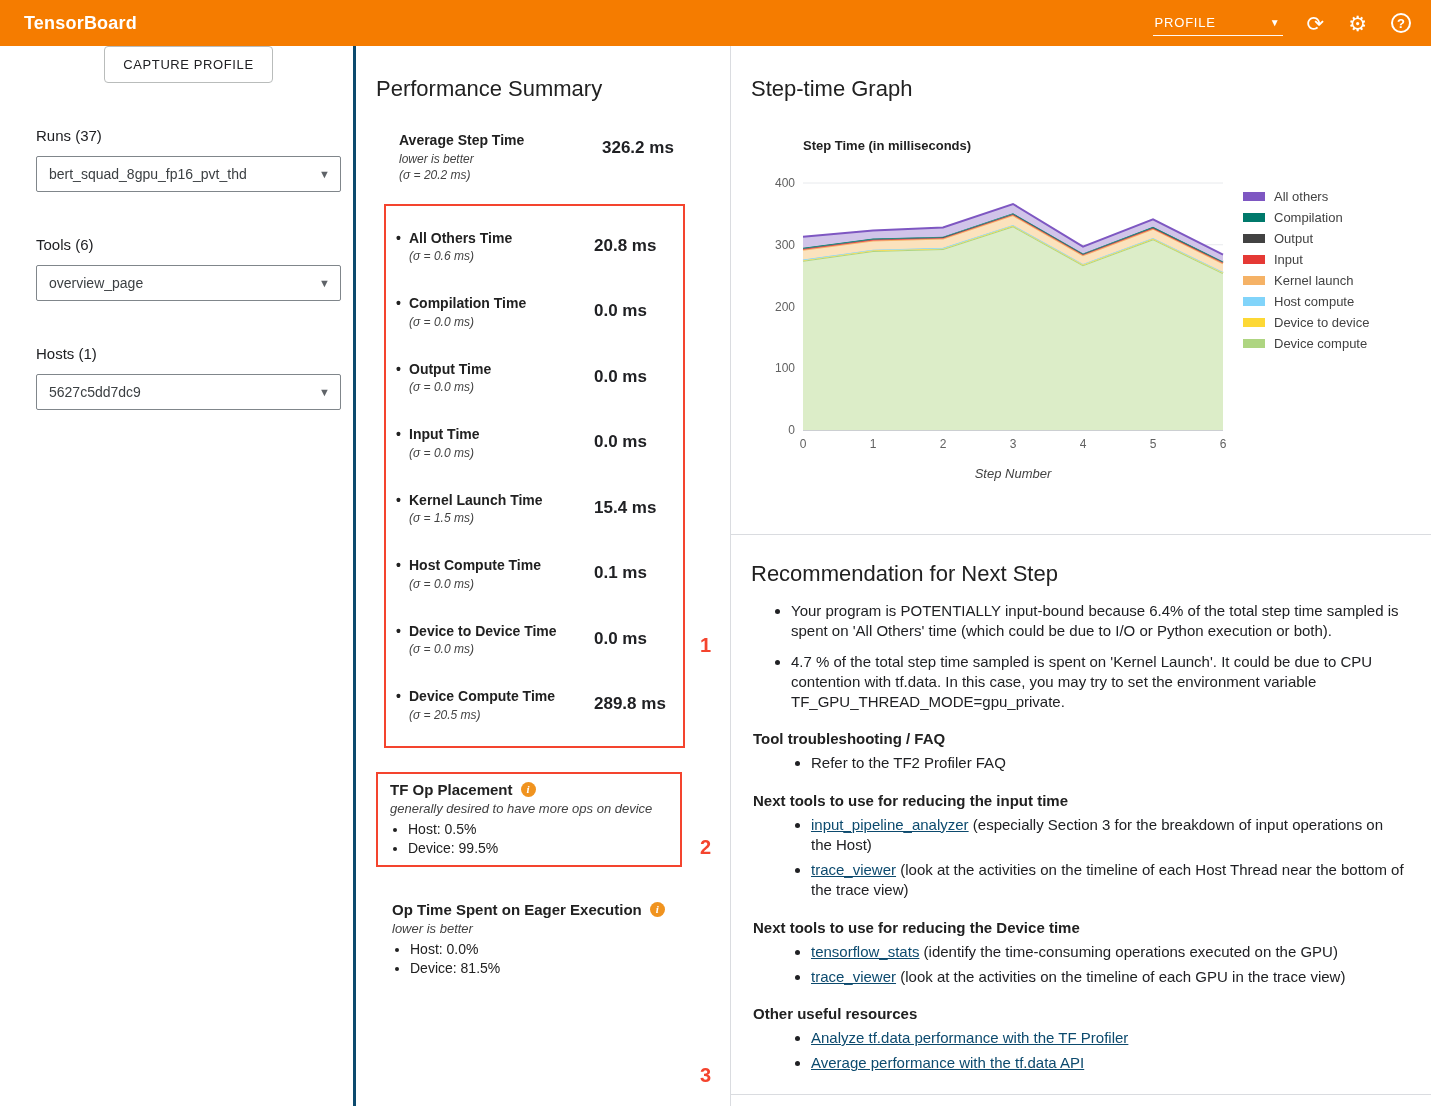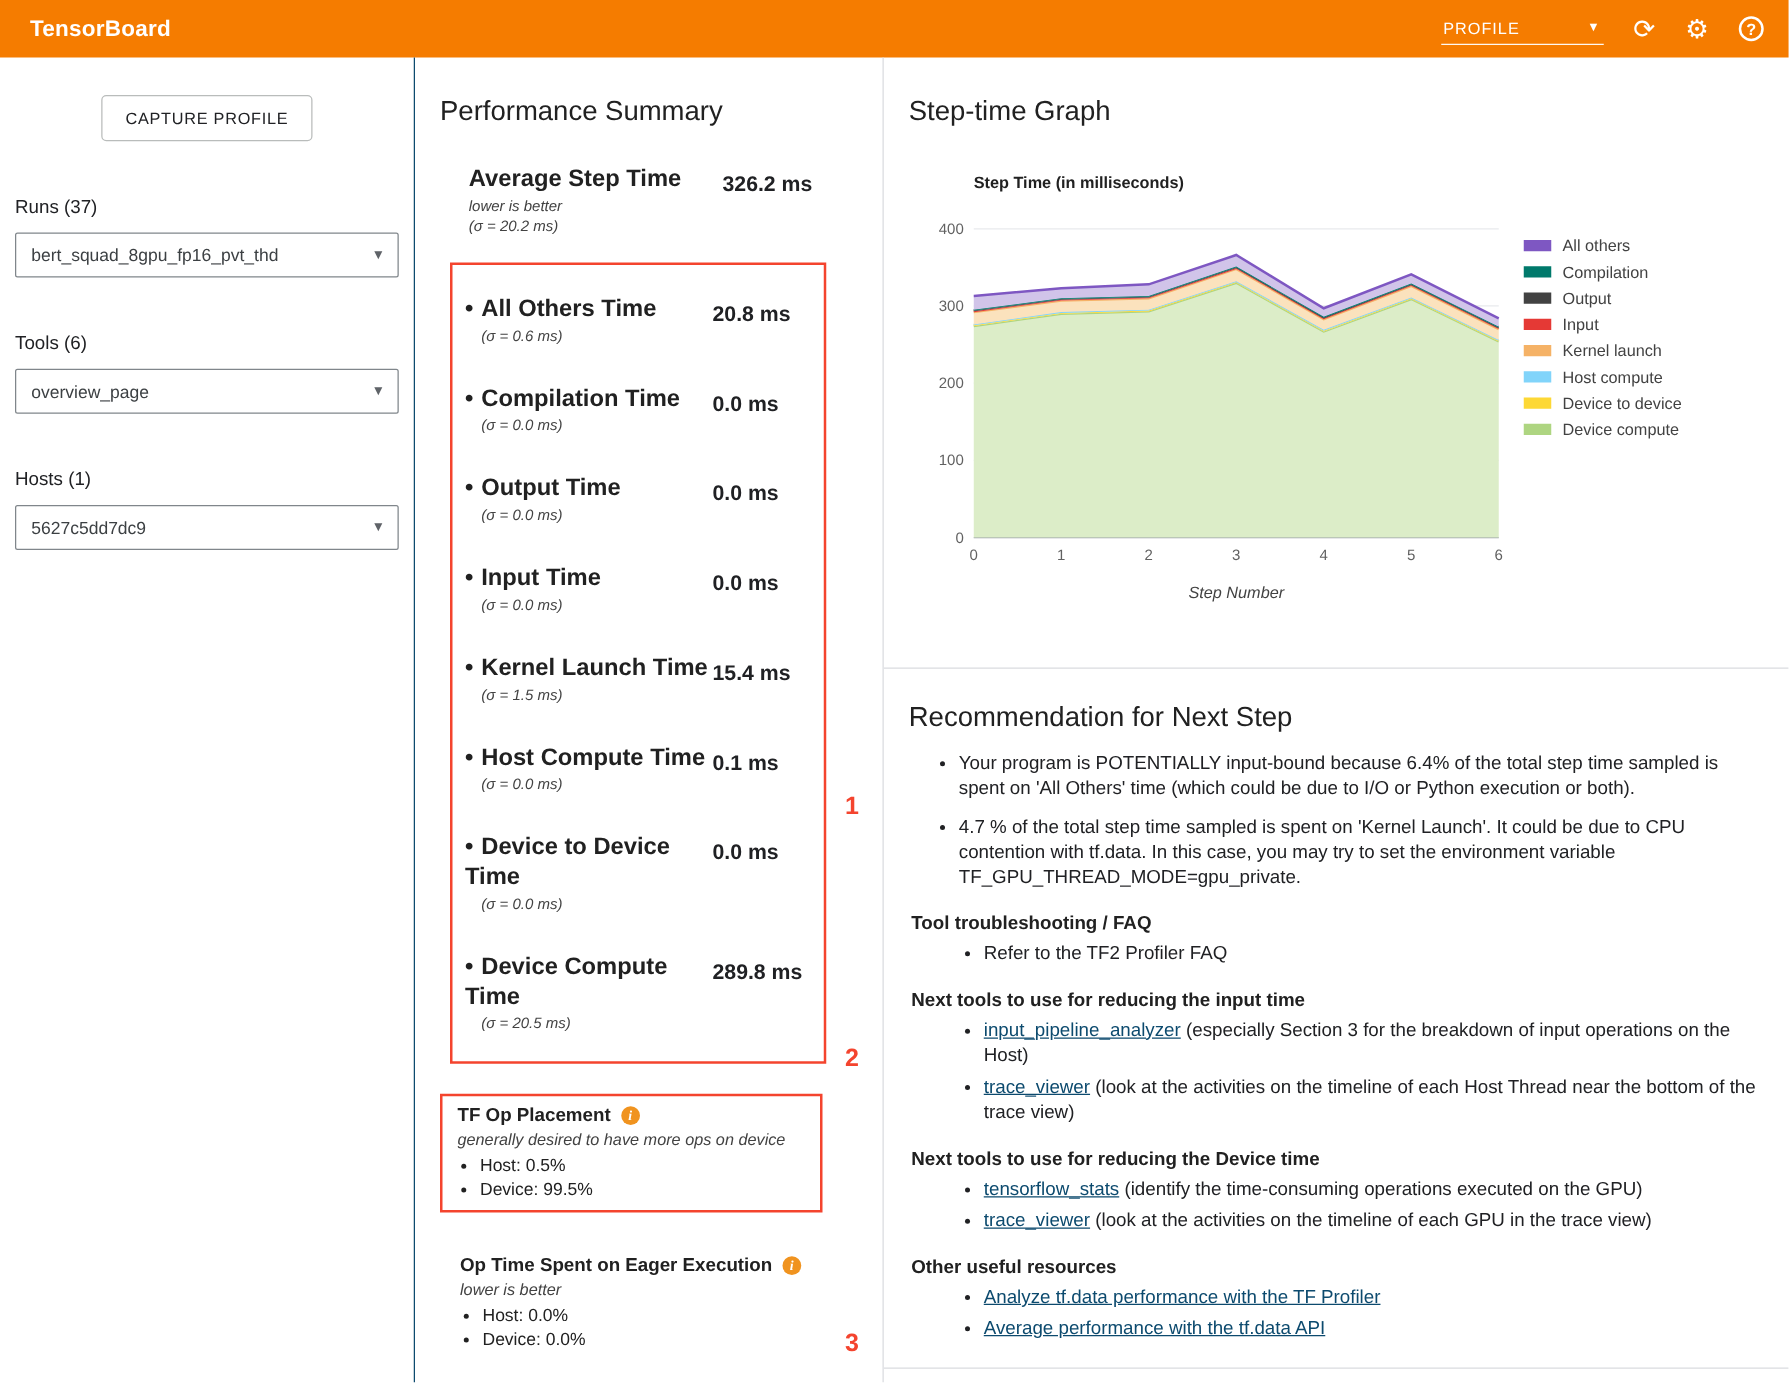--- a/index.html
+++ b/index.html
@@ -15,39 +15,39 @@
   .profile-select { display: flex; align-items: center; justify-content: space-between; width: 130px;
     border-bottom: 1px solid rgba(255,255,255,.95); padding: 4px 2px 5px 2px; font-size: 13px;
     letter-spacing: .8px; font-weight: 500; cursor: pointer; }
   .caret { font-size: 10px; margin-left: 8px; }
   .hicon { font-size: 21px; line-height: 1; cursor: pointer; }
   .help-icon { width: 20px; height: 20px; border: 2px solid #fff; border-radius: 50%;
     display: flex; align-items: center; justify-content: center; font-size: 13px; font-weight: 700; cursor: pointer; }
 
   
   .content { display: flex; height: 1060px; }
-  .sidebar { width: 332px; border-right: 1px solid #0c4a6e; padding-top: 30px; flex: none; }
+  .sidebar { width: 332px; border-right: 3px solid #0c4a6e; flex: none; margin-left: 24px; }
   .col-summary { width: 375px; border-right: 1px solid #dadce0; position: relative; padding: 30px 0 0 20px; flex: none; overflow: hidden; }
   .col-right { flex: 1; display: flex; flex-direction: column; overflow: hidden; }
 
   
   .capture-btn { display: block; margin: 0 auto; padding: 10px 18px; font-size: 13px; letter-spacing: .6px;
     font-weight: 500; color: #202124; background: #fff; border: 1px solid #b9bcbb; border-radius: 4px; cursor: pointer;
     font-family: inherit; }
   .field-group { margin: 44px 12px 0 12px; }
   .field-label { font-size: 15px; color: #202124; margin-bottom: 12px; }
   .select-box { border: 1px solid #80868b; border-radius: 2px; height: 36px; display: flex; align-items: center;
     justify-content: space-between; padding: 0 10px 0 12px; font-size: 14px; color: #3c4043; cursor: pointer; background: #fff; }
   .select-caret { color: #5f6368; font-size: 11px; }
 
   
   .section-title { font-size: 22px; font-weight: 400; margin: 0; color: #212121; }
   .avg-block { display: flex; margin-top: 30px; padding-left: 23px; }
   .avg-left { width: 203px; }
-  .metric-label { font-size: 19px; font-weight: 700; color: #212121; line-height: 1.25; }
+  .metric-label { font-size: 14px; font-weight: 700; color: #212121; line-height: 1.25; }
   .metric-sub { font-size: 12px; font-style: italic; color: #424242; margin-top: 2px; margin-left: 0; }
   .metric-value { font-size: 17px; font-weight: 700; padding-top: 6px; white-space: nowrap; }
   .red-box { border: 2px solid #f4442e; }
   #summary-items { margin: 22px 45px 0 8px; padding: 8px 0; }
   .s-item { display: flex; padding: 16px 0 16px 10px; }
   .item-left { width: 198px; }
   .dot { display: inline-block; width: 13px; font-weight: 700; }
   .s-item .metric-sub { margin-left: 13px; }
   .box2 { margin: 24px 48px 0 0; padding: 7px 10px 9px 12px; }
   .box-title-row { display: flex; align-items: center; }
@@ -213,21 +213,21 @@
     </div>
 
     <div class="eager-block">
       <div class="box-title-row">
         <span class="box-title">Op Time Spent on Eager Execution</span>
         <span class="info-icon">i</span>
       </div>
       <div class="box-sub">lower is better</div>
       <ul class="mini-list">
           <li>Host: 0.0%</li>
-          <li>Device: 0.0%</li>
+          <li>Device: 81.5%</li>
         </ul>
     </div>
 
 
     <div class="annot" style="top:588px">1</div>
     <div class="annot" style="top:790px">2</div>
     <div class="annot" style="top:1018px">3</div>
   </div>
 
   <div class="col-right">

